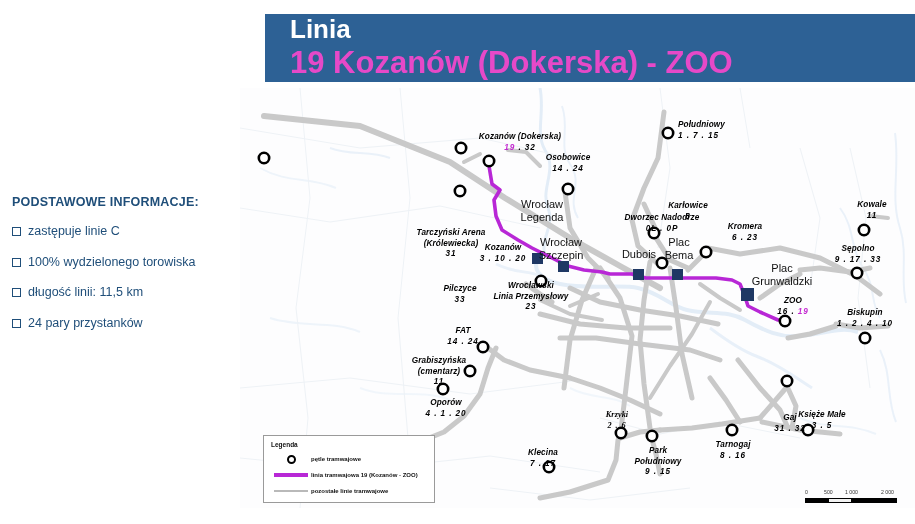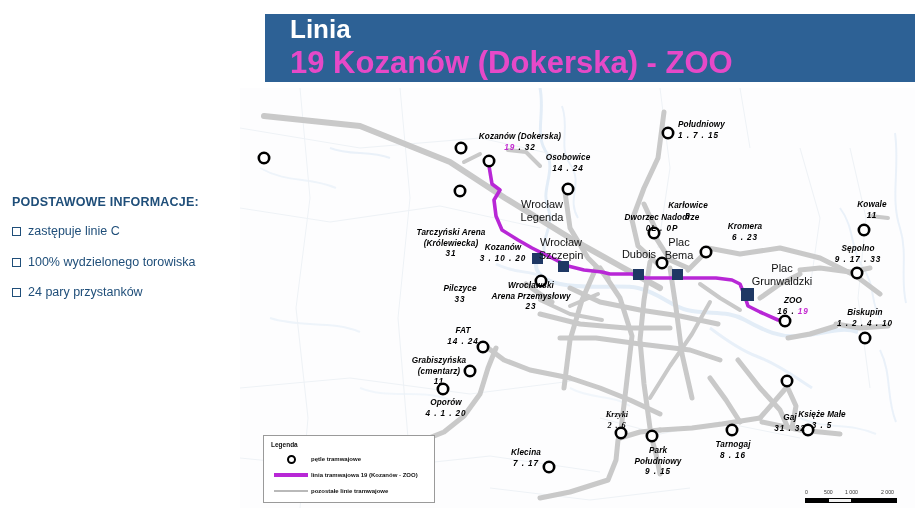--- a/index.html
+++ b/index.html
@@ -176,20 +176,24 @@
   <div class="info-panel">
     <div class="info-title">PODSTAWOWE INFORMACJE:</div>
 
     <div class="info-item">
       <span class="bullet-sq"></span>
       <span>zastępuje linie C</span>
     </div>
     <div class="info-item">
       <span class="bullet-sq"></span>
       <span>100% wydzielonego torowiska</span>
+    </div>
+    <div class="info-item">
+      <span class="bullet-sq"></span>
+      <span>długość linii: 11,5 km</span>
     </div>
     <div class="info-item">
       <span class="bullet-sq"></span>
       <span>24 pary przystanków</span>
     </div>
   </div>
 
   <div class="map">
 
     <svg width="675" height="420" viewBox="0 0 675 420">
@@ -389,21 +393,21 @@
       <div class="nums">1 . 2 . 4 . 10</div>
     </div>
 
     <div class="lbl c" style="left:362px;top:125px;width:120px;">
       <div>Dworzec Nadodrze</div>
       <div class="nums">0L . 0P</div>
     </div>
 
     <div class="lbl c" style="left:232px;top:193px;width:118px;">
       <div>Wrocławski</div>
-      <div>Arena Przemysłowy</div>
+      <div>Linia Przemysłowy</div>
       <div class="nums">23</div>
     </div>
 
     <div class="lbl c" style="left:518px;top:208px;width:70px;">
       <div>ZOO</div>
       <div class="nums">
         <span>16 .</span>
         <span class="hl">19</span>
       </div>
     </div>
@@ -422,21 +426,21 @@
     <div class="lbl c" style="left:158px;top:310px;width:96px;">
       <div>Oporów</div>
       <div class="nums">4 . 1 . 20</div>
     </div>
 
     <div class="lbl c" style="left:337px;top:322px;width:80px;font-family:Liberation Serif, serif;">
       <div>Krzyki</div>
       <div class="nums">2 . 6</div>
     </div>
 
-    <div class="lbl c" style="left:244px;top:360px;width:84px;text-align:center;">
+    <div class="lbl c" style="left:261px;top:360px;width:84px;text-align:center;">
       <div>Klecina</div>
       <div class="nums">7 . 17</div>
     </div>
 
     <div class="lbl c" style="left:372px;top:358px;width:92px;">
       <div>Park</div>
       <div>Południowy</div>
       <div class="nums">9 . 15</div>
     </div>
 

